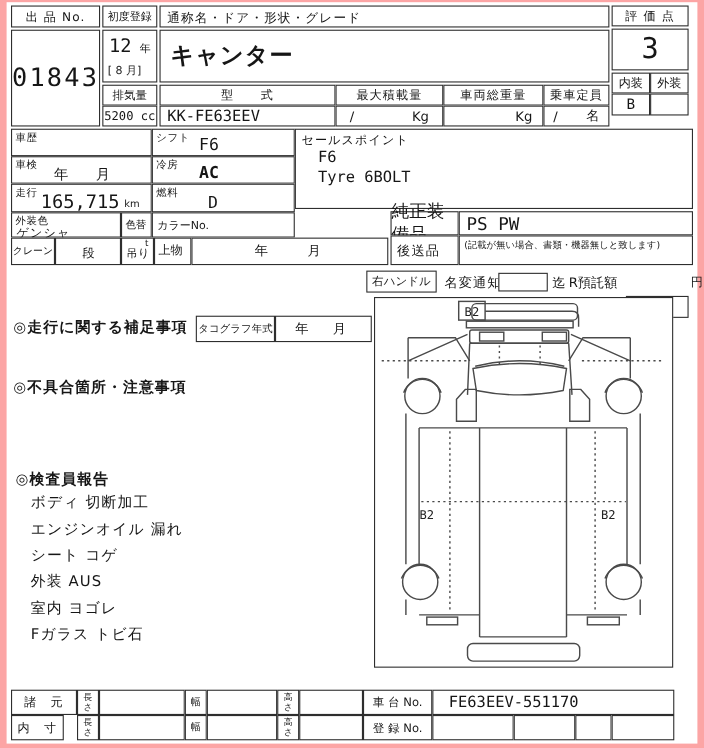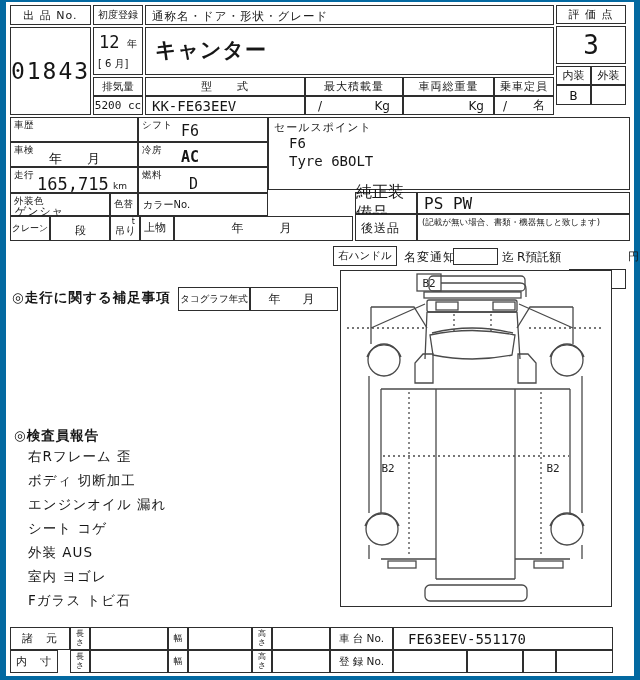--- a/index.html
+++ b/index.html
@@ -1,17 +1,17 @@
 <!DOCTYPE html>
 <html><head>
 <meta charset="utf-8">
 <style>
   html,body{margin:0;padding:0;}
   body{background:#e9e9e9;font-family:"DejaVu Sans","Liberation Sans",sans-serif;color:#161616;}
-  .sheet{position:relative;width:640px;height:680px;background:#0369a1;overflow:hidden;}
+  .sheet{position:relative;width:640px;height:680px;background:#fca5a5;overflow:hidden;}
   .paper{position:absolute;left:6px;top:2px;right:6px;bottom:4px;background:#ffffff;}
   .cell{position:absolute;border:1.5px solid #2e2e2e;background:#fff;box-sizing:border-box;}
   .hdr{display:flex;align-items:center;justify-content:center;font-size:11px;letter-spacing:1px;}
   .ctr{display:flex;align-items:center;justify-content:center;}
   .lbl{position:absolute;top:1px;left:3px;font-size:9.5px;letter-spacing:.5px;white-space:nowrap;}
   .val{font-family:"DejaVu Sans Mono","Liberation Mono",monospace;}
   .freetext{position:absolute;white-space:nowrap;}
   .title{font-size:13.5px;font-weight:600;letter-spacing:1px;}
   .report-item{height:24px;font-size:13.5px;letter-spacing:1px;white-space:nowrap;}
   .split{display:flex;align-items:center;justify-content:space-between;padding:0 12px;box-sizing:border-box;font-size:12px;}
@@ -24,21 +24,21 @@
 <div class="sheet">
   <div class="paper"></div>
 
   <div class="cell hdr" style="left:10px;top:5px;width:81px;height:20px;">出 品 No.</div>
   <div class="cell ctr val" style="left:10px;top:27px;width:81px;height:88px;font-size:23px;letter-spacing:2px;">01843</div>
 
   <div class="cell hdr" style="left:93px;top:5px;width:50px;height:20px;font-size:10px;letter-spacing:0;">初度登録</div>
   <div class="cell" style="left:93px;top:27px;width:50px;height:48px;">
     <div style="position:absolute;top:4px;left:5px;font-size:17px;" class="val">12</div>
     <div style="position:absolute;top:9px;right:5px;font-size:10px;">年</div>
-    <div style="position:absolute;bottom:3px;left:4px;font-size:10px;">[ 6 月]</div>
+    <div style="position:absolute;bottom:3px;left:4px;font-size:10px;">[ 8 月]</div>
   </div>
 
   <div class="cell" style="left:145px;top:5px;width:409px;height:20px;">
     <span style="position:absolute;left:6px;top:3px;font-size:11.5px;letter-spacing:1px;">通称名・ドア・形状・グレード</span>
   </div>
   <div class="cell" style="left:145px;top:27px;width:409px;height:48px;">
     <span style="position:absolute;left:9px;top:8px;font-size:21px;font-weight:700;letter-spacing:1px;">キャンター</span>
   </div>
 
   <div class="cell hdr" style="left:556px;top:5px;width:70px;height:19px;">評 価 点</div>
@@ -141,24 +141,24 @@
   <div class="cell" style="left:453px;top:248px;width:45px;height:17px;"></div>
   <span class="freetext" style="left:502px;top:249px;font-size:12px;">迄</span>
   <span class="freetext" style="left:517px;top:249px;font-size:12px;">R預託額</span>
   <div class="cell val" style="left:569px;top:246px;width:57px;height:20px;font-size:13px;text-align:right;padding:2px 17px 0 0;margin-top:23px;">7,170</div>
   <span class="freetext" style="left:628px;top:249px;font-size:11px;">円</span>
 
   <span class="freetext title" style="left:12px;top:289px;">◎走行に関する補足事項</span>
   <div class="cell ctr" style="left:178px;top:287px;width:72px;height:24px;font-size:9.5px;">タコグラフ年式</div>
   <div class="cell ctr" style="left:250px;top:287px;width:88px;height:24px;font-size:12px;letter-spacing:5px;">年　月</div>
 
+  <span class="freetext title" style="left:12px;top:343px;">◎不具合箇所・注意事項</span>
 
   <span class="freetext title" style="left:14px;top:427px;">◎検査員報告</span>
   <div class="freetext" style="left:28px;top:448px;">
-    <div class="report-item">右Rフレーム 歪</div>
     <div class="report-item">ボディ 切断加工</div>
     <div class="report-item">エンジンオイル 漏れ</div>
     <div class="report-item">シート コゲ</div>
     <div class="report-item">外装 AUS</div>
     <div class="report-item">室内 ヨゴレ</div>
     <div class="report-item">Fガラス トビ石</div>
   </div>
 
   <div class="cell" style="left:340px;top:270px;width:272px;height:337px;">
     <svg width="269" height="334" viewBox="0 0 269 334">

